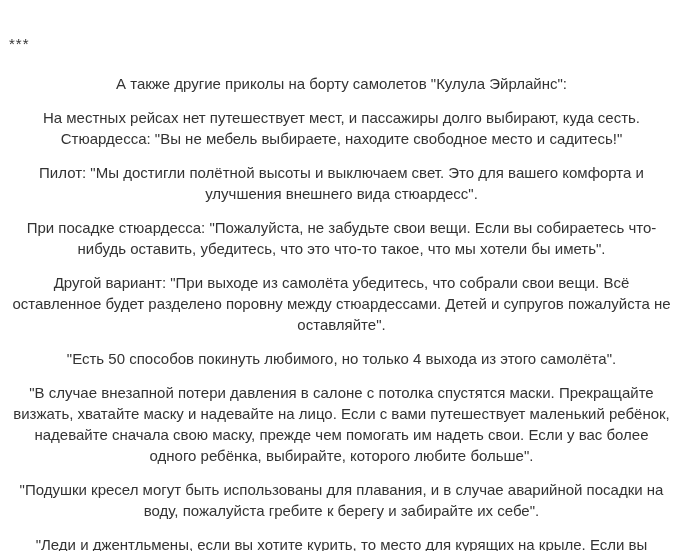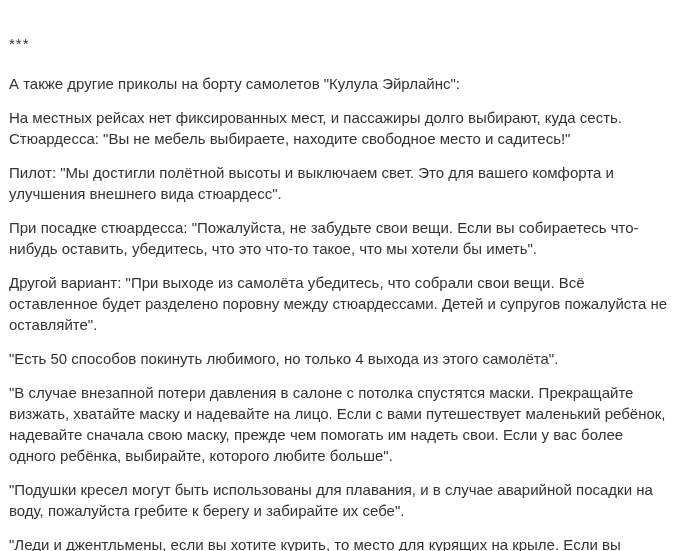--- a/index.html
+++ b/index.html
@@ -19,33 +19,33 @@
     line-height: 21px;
     padding: 33px 9px 0 9px;
     overflow: hidden;
   }
   .separator {
     margin: 0 0 19px 0;
     letter-spacing: 1px;
   }
   .para {
     margin: 4px 0 13px 0;
-    text-align: left;
+    text-align: center;
     word-spacing: normal;
   }
 </style>
 </head>
 <body>
 
 <div class="page">
   <div class="separator">***</div>
 
   <p class="para">А также другие приколы на борту самолетов "Кулула Эйрлайнс":</p>
 
-  <p class="para">На местных рейсах нет фиксированных мест, и пассажиры долго выбирают, куда сесть. Стюардесса: "Вы не мебель выбираете, находите свободное место и садитесь!"</p>
+  <p class="para">На местных рейсах нет путешествует мест, и пассажиры долго выбирают, куда сесть. Стюардесса: "Вы не мебель выбираете, находите свободное место и садитесь!"</p>
 
   <p class="para">Пилот: "Мы достигли полётной высоты и выключаем свет. Это для вашего комфорта и улучшения внешнего вида стюардесс".</p>
 
   <p class="para">При посадке стюардесса: "Пожалуйста, не забудьте свои вещи. Если вы собираетесь что-нибудь оставить, убедитесь, что это что-то такое, что мы хотели бы иметь".</p>
 
   <p class="para">Другой вариант: "При выходе из самолёта убедитесь, что собрали свои вещи. Всё оставленное будет разделено поровну между стюардессами. Детей и супругов пожалуйста не оставляйте".</p>
 
   <p class="para">"Есть 50 способов покинуть любимого, но только 4 выхода из этого самолёта".</p>
 
   <p class="para">"В случае внезапной потери давления в салоне с потолка спустятся маски. Прекращайте визжать, хватайте маску и надевайте на лицо. Если с вами путешествует маленький ребёнок, надевайте сначала свою маску, прежде чем помогать им надеть свои. Если у вас более одного ребёнка, выбирайте, которого любите больше".</p>

